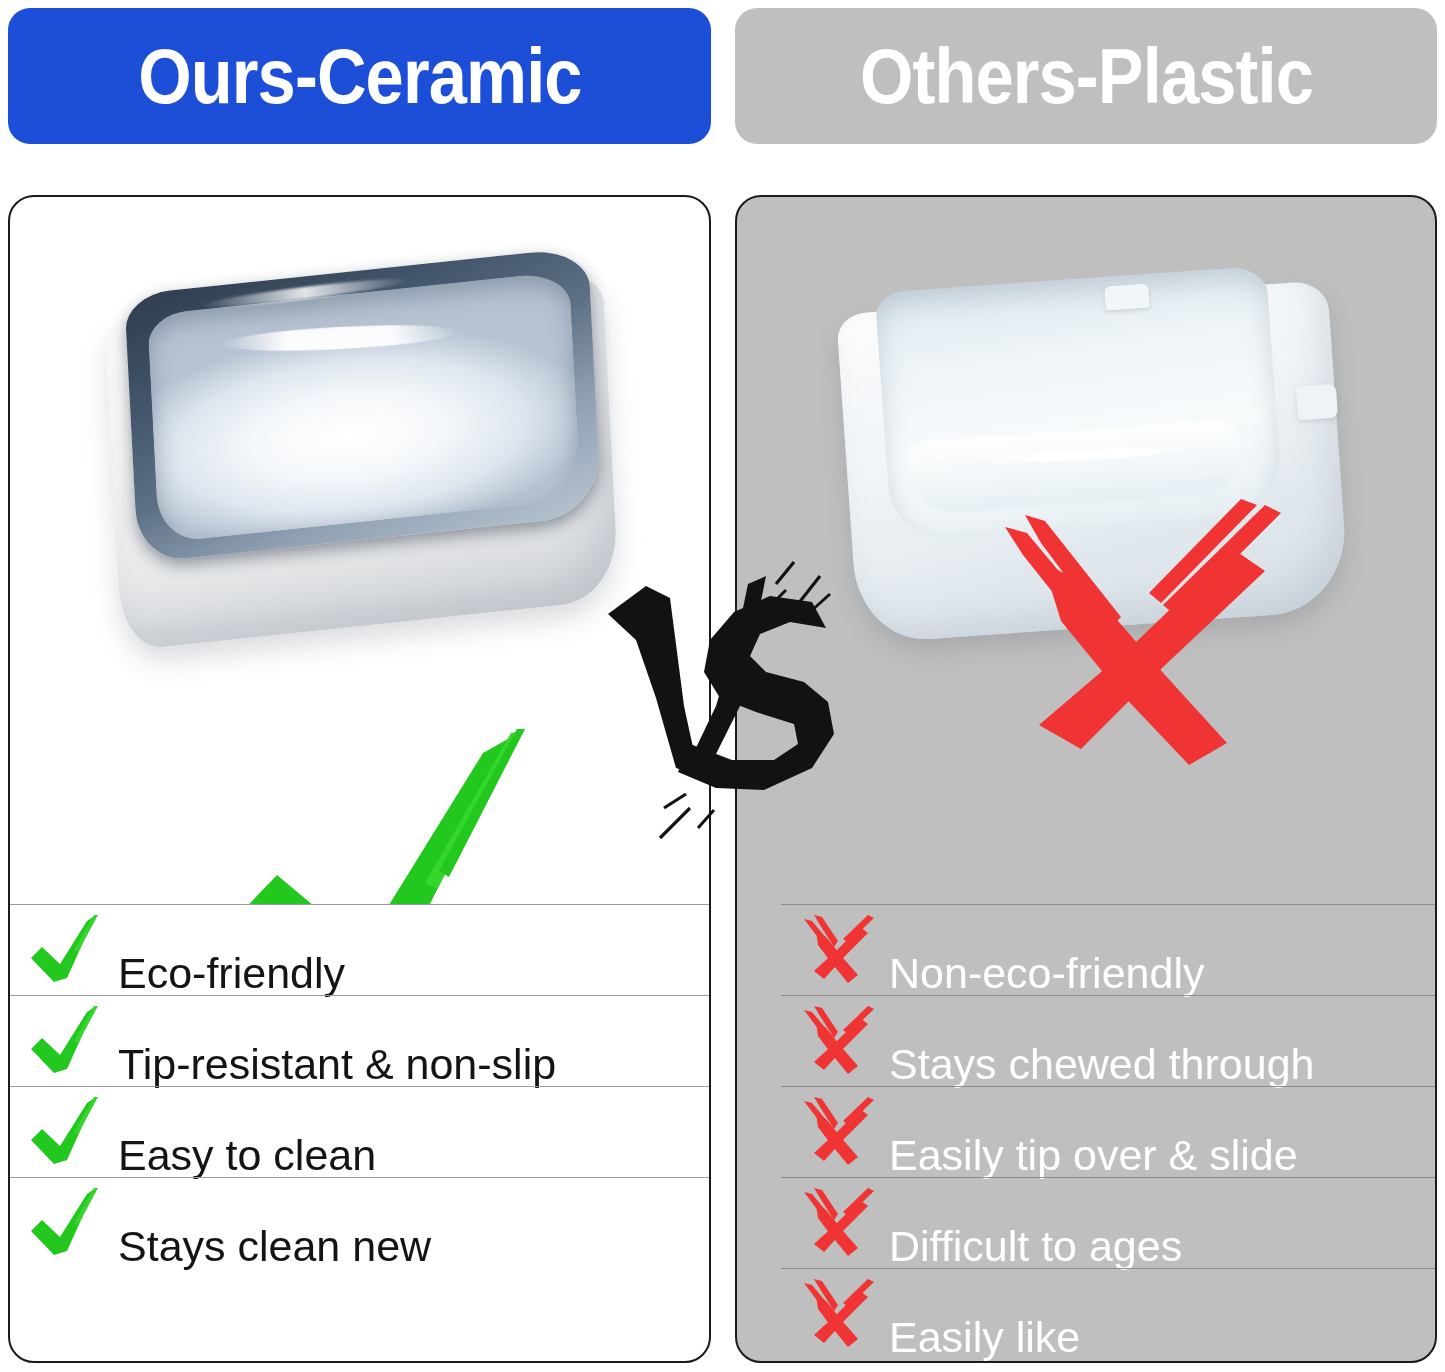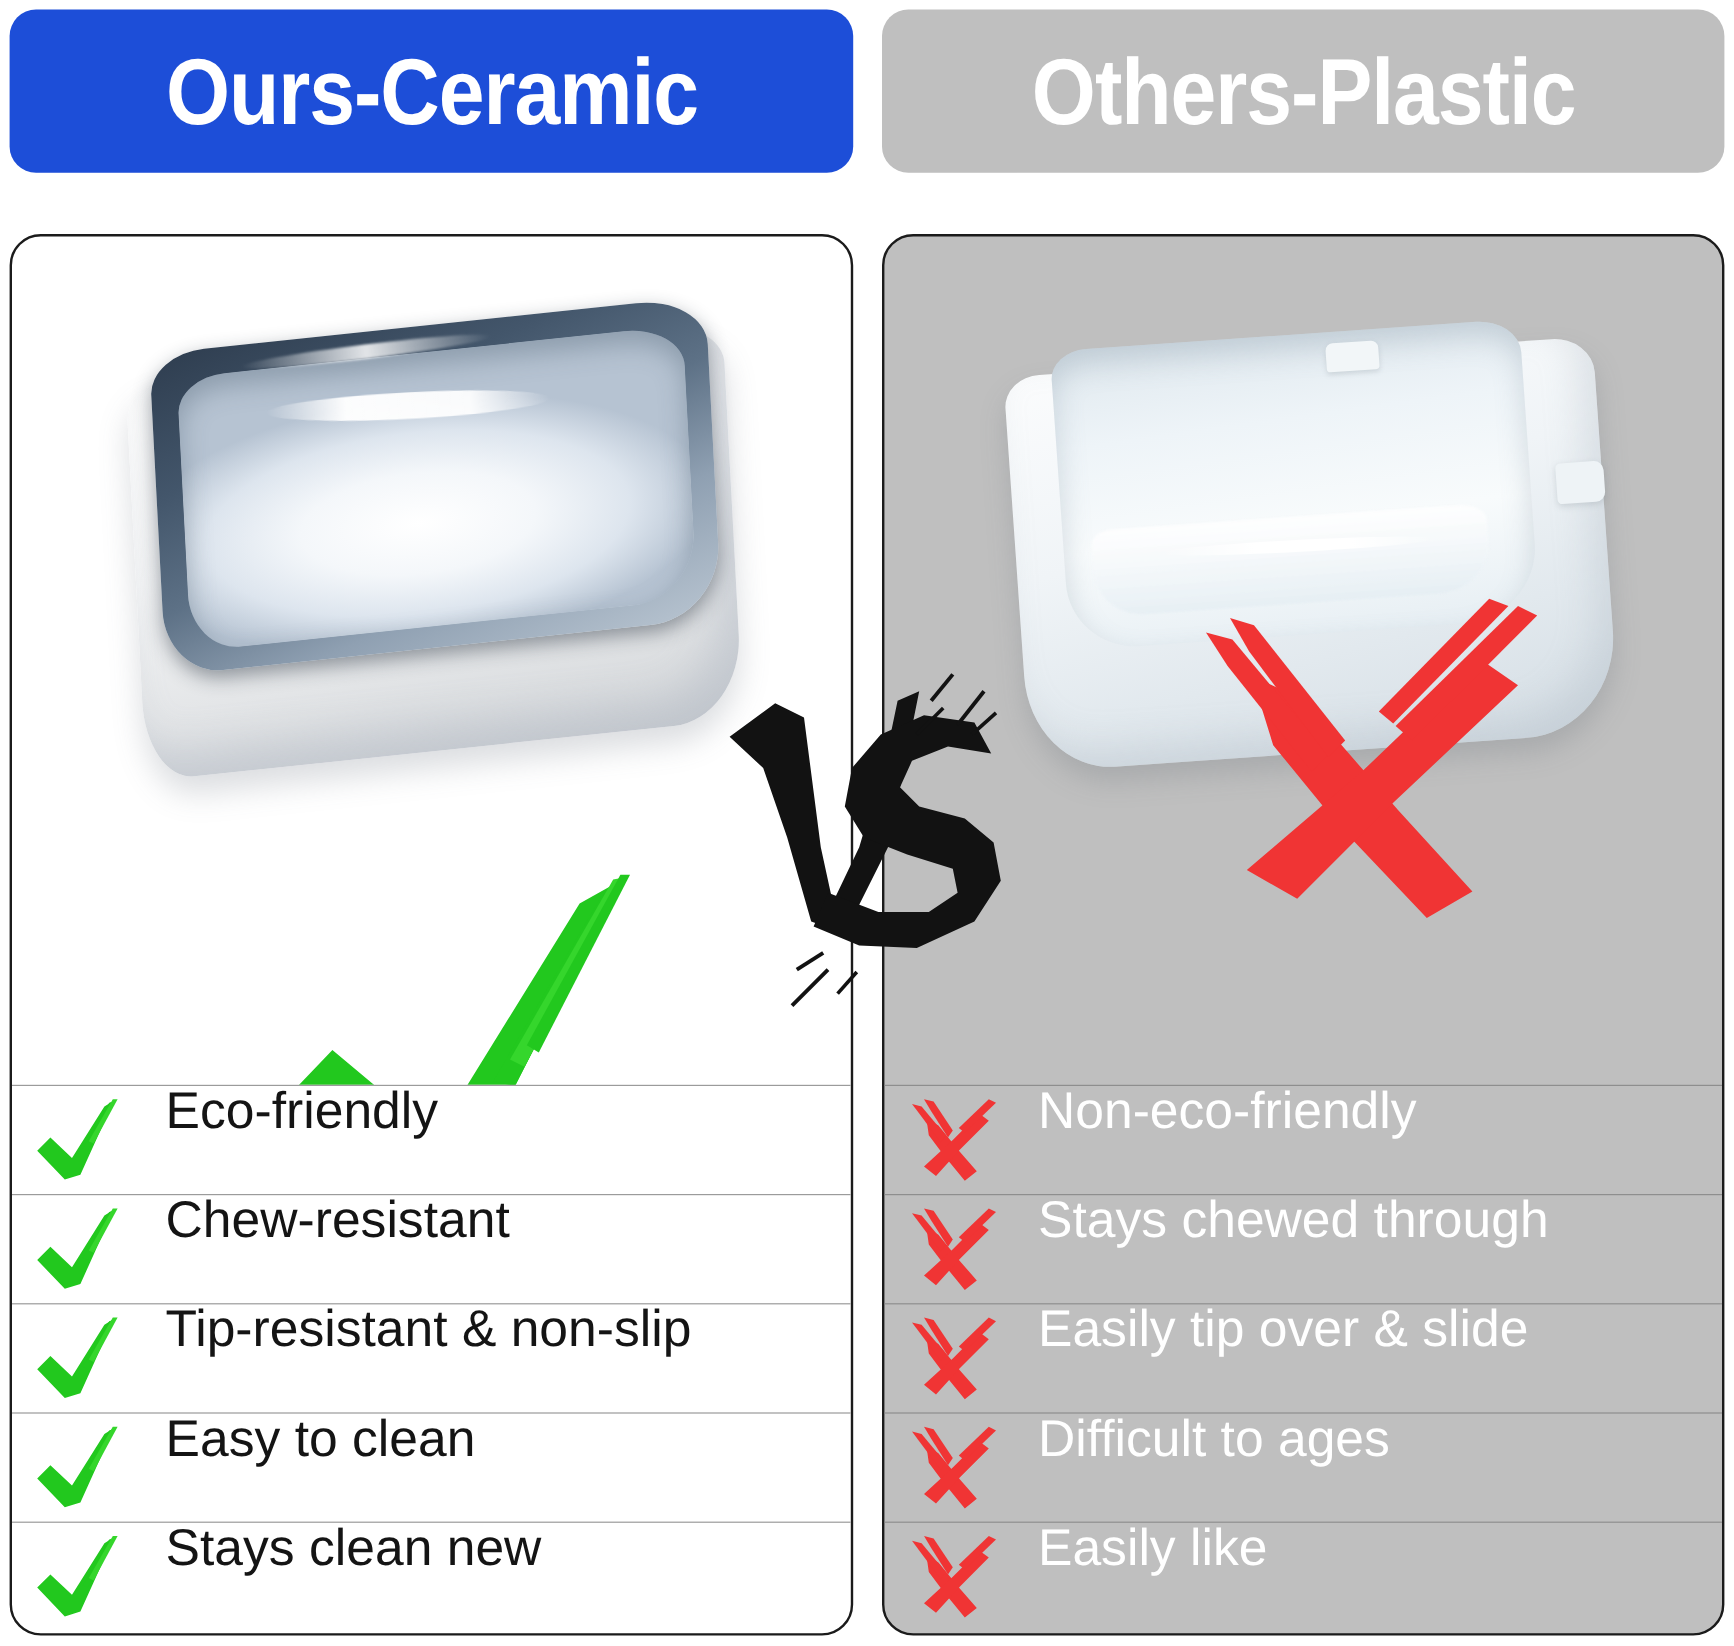--- a/index.html
+++ b/index.html
@@ -128,26 +128,25 @@
   .big-cross{position:absolute;left:228px;top:300px;width:330px;height:300px;}
 
   
   .vs-mark{
     position:absolute;left:598px;top:556px;width:270px;height:300px;z-index:9;
   }
 
   
   .feature-list{position:relative;width:100%;}
   .feature-row{
-    position:relative;display:flex;align-items:flex-start;
+    position:relative;display:flex;align-items:flex-end;
     height:91px;box-sizing:border-box;
     border-top:1.5px solid #9b9b9b;
-    gap:20px;
-  }
-  .panel-right .feature-row{border-top:1.5px solid #8e8e8e;}
+  }
+  .panel-right .feature-row{border-top:1.5px solid #8e8e8e;margin-left:44px;}
   .feature-icon{
     width:108px;min-width:108px;height:91px;
     display:flex;align-items:center;justify-content:center;
   }
   .feature-label{
     font-size:43px;line-height:1;
     white-space:nowrap;
     font-family:"Liberation Sans", sans-serif;
   }
   .panel-left .feature-label{color:#141414;}
@@ -192,30 +191,20 @@
         <span class="feature-icon">
           <svg width="78" height="72" viewBox="0 0 78 72">
             <path d="M6 44 L17 33 L35 50 L62 7 L70 2 L42 64 L29 68 Z" fill="#22C81E"></path>
             <path d="M44 42 L66 4 L70 3 L48 44 Z" fill="#22C81E"></path>
             <path d="M49 36 L69 1 L73 1 L53 38 Z" fill="#35D62C"></path>
           </svg>
         </span>
         <span class="feature-label">Eco-friendly</span>
       </div>
 
-      <div class="feature-row">
-        <span class="feature-icon">
-          <svg width="78" height="72" viewBox="0 0 78 72">
-            <path d="M6 44 L17 33 L35 50 L62 7 L70 2 L42 64 L29 68 Z" fill="#22C81E"></path>
-            <path d="M44 42 L66 4 L70 3 L48 44 Z" fill="#22C81E"></path>
-            <path d="M49 36 L69 1 L73 1 L53 38 Z" fill="#35D62C"></path>
-          </svg>
-        </span>
-        <span class="feature-label">Chew-resistant</span>
-      </div>
 
       <div class="feature-row">
         <span class="feature-icon">
           <svg width="78" height="72" viewBox="0 0 78 72">
             <path d="M6 44 L17 33 L35 50 L62 7 L70 2 L42 64 L29 68 Z" fill="#22C81E"></path>
             <path d="M44 42 L66 4 L70 3 L48 44 Z" fill="#22C81E"></path>
             <path d="M49 36 L69 1 L73 1 L53 38 Z" fill="#35D62C"></path>
           </svg>
         </span>
         <span class="feature-label">Tip-resistant &amp; non-slip</span>

